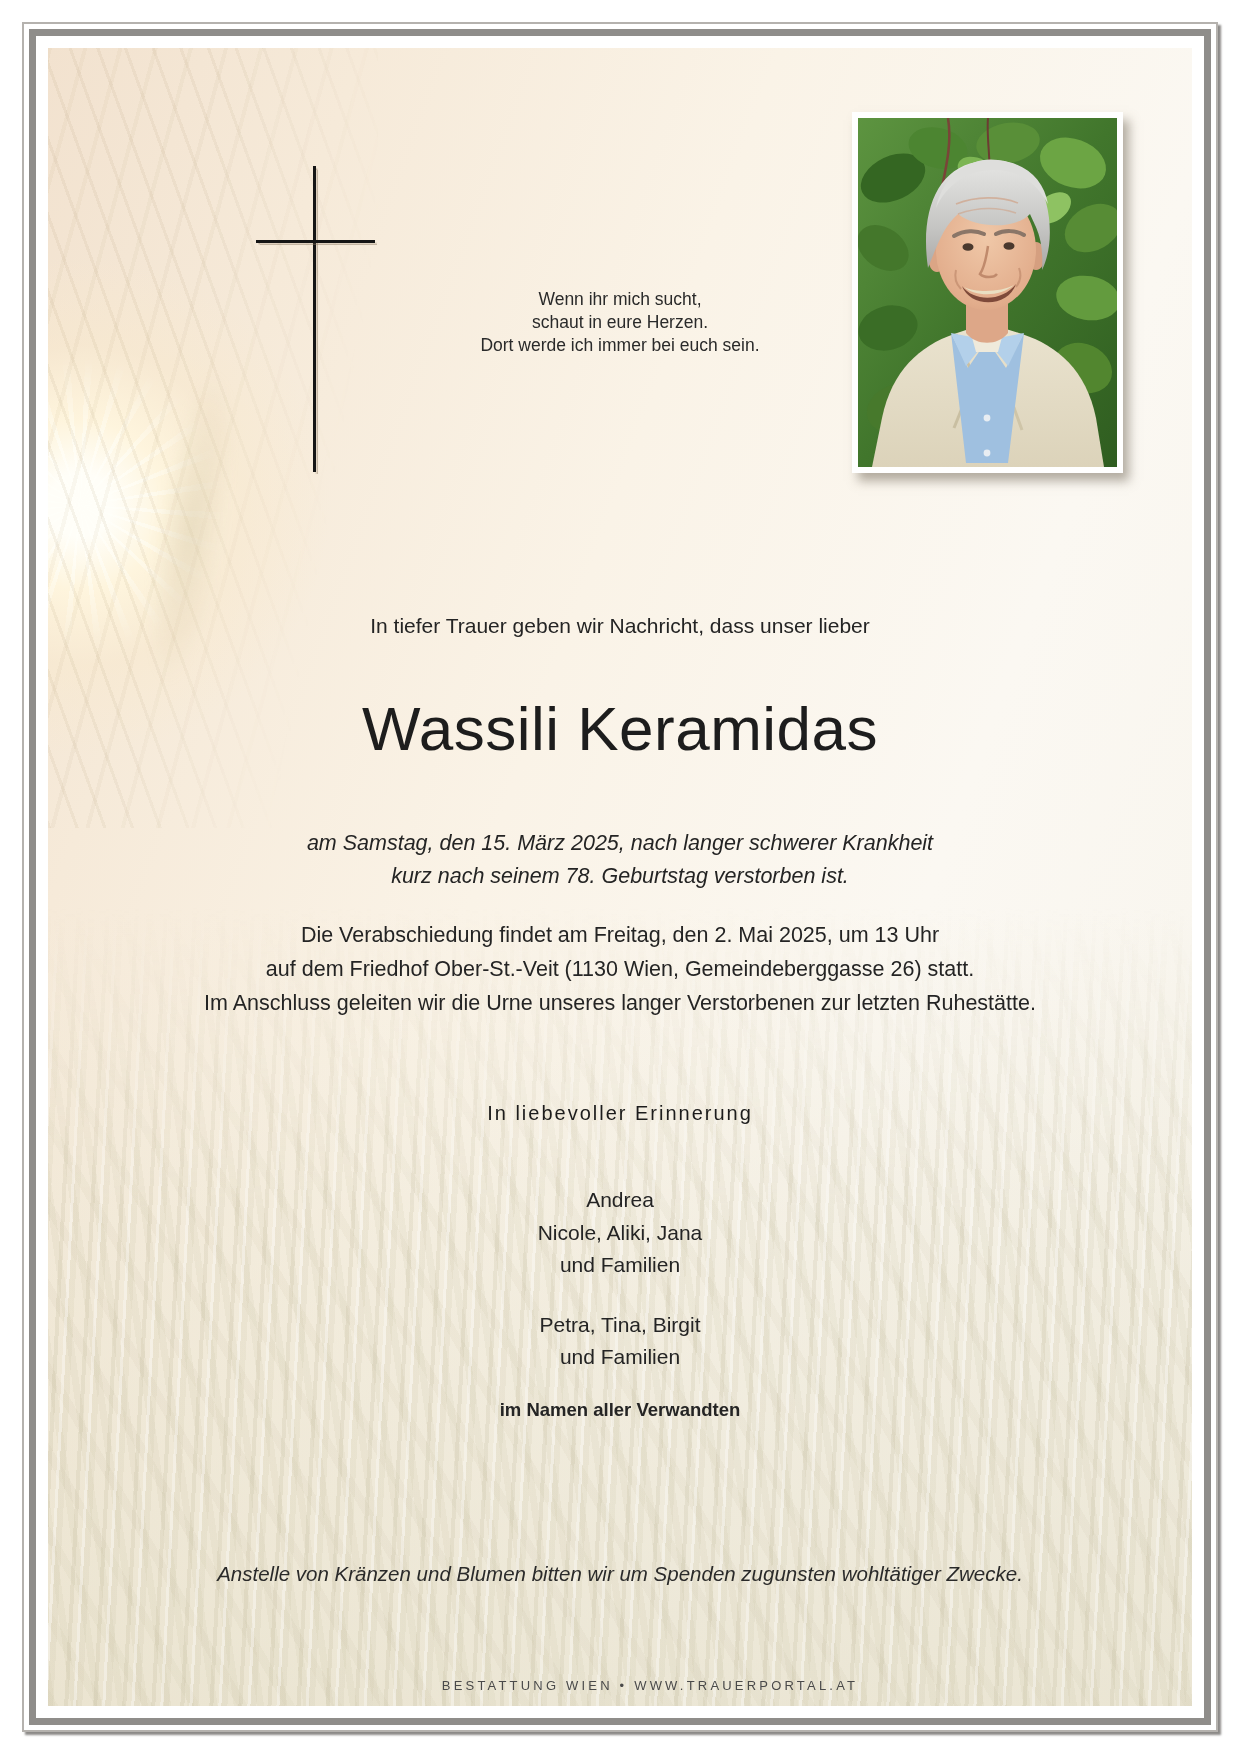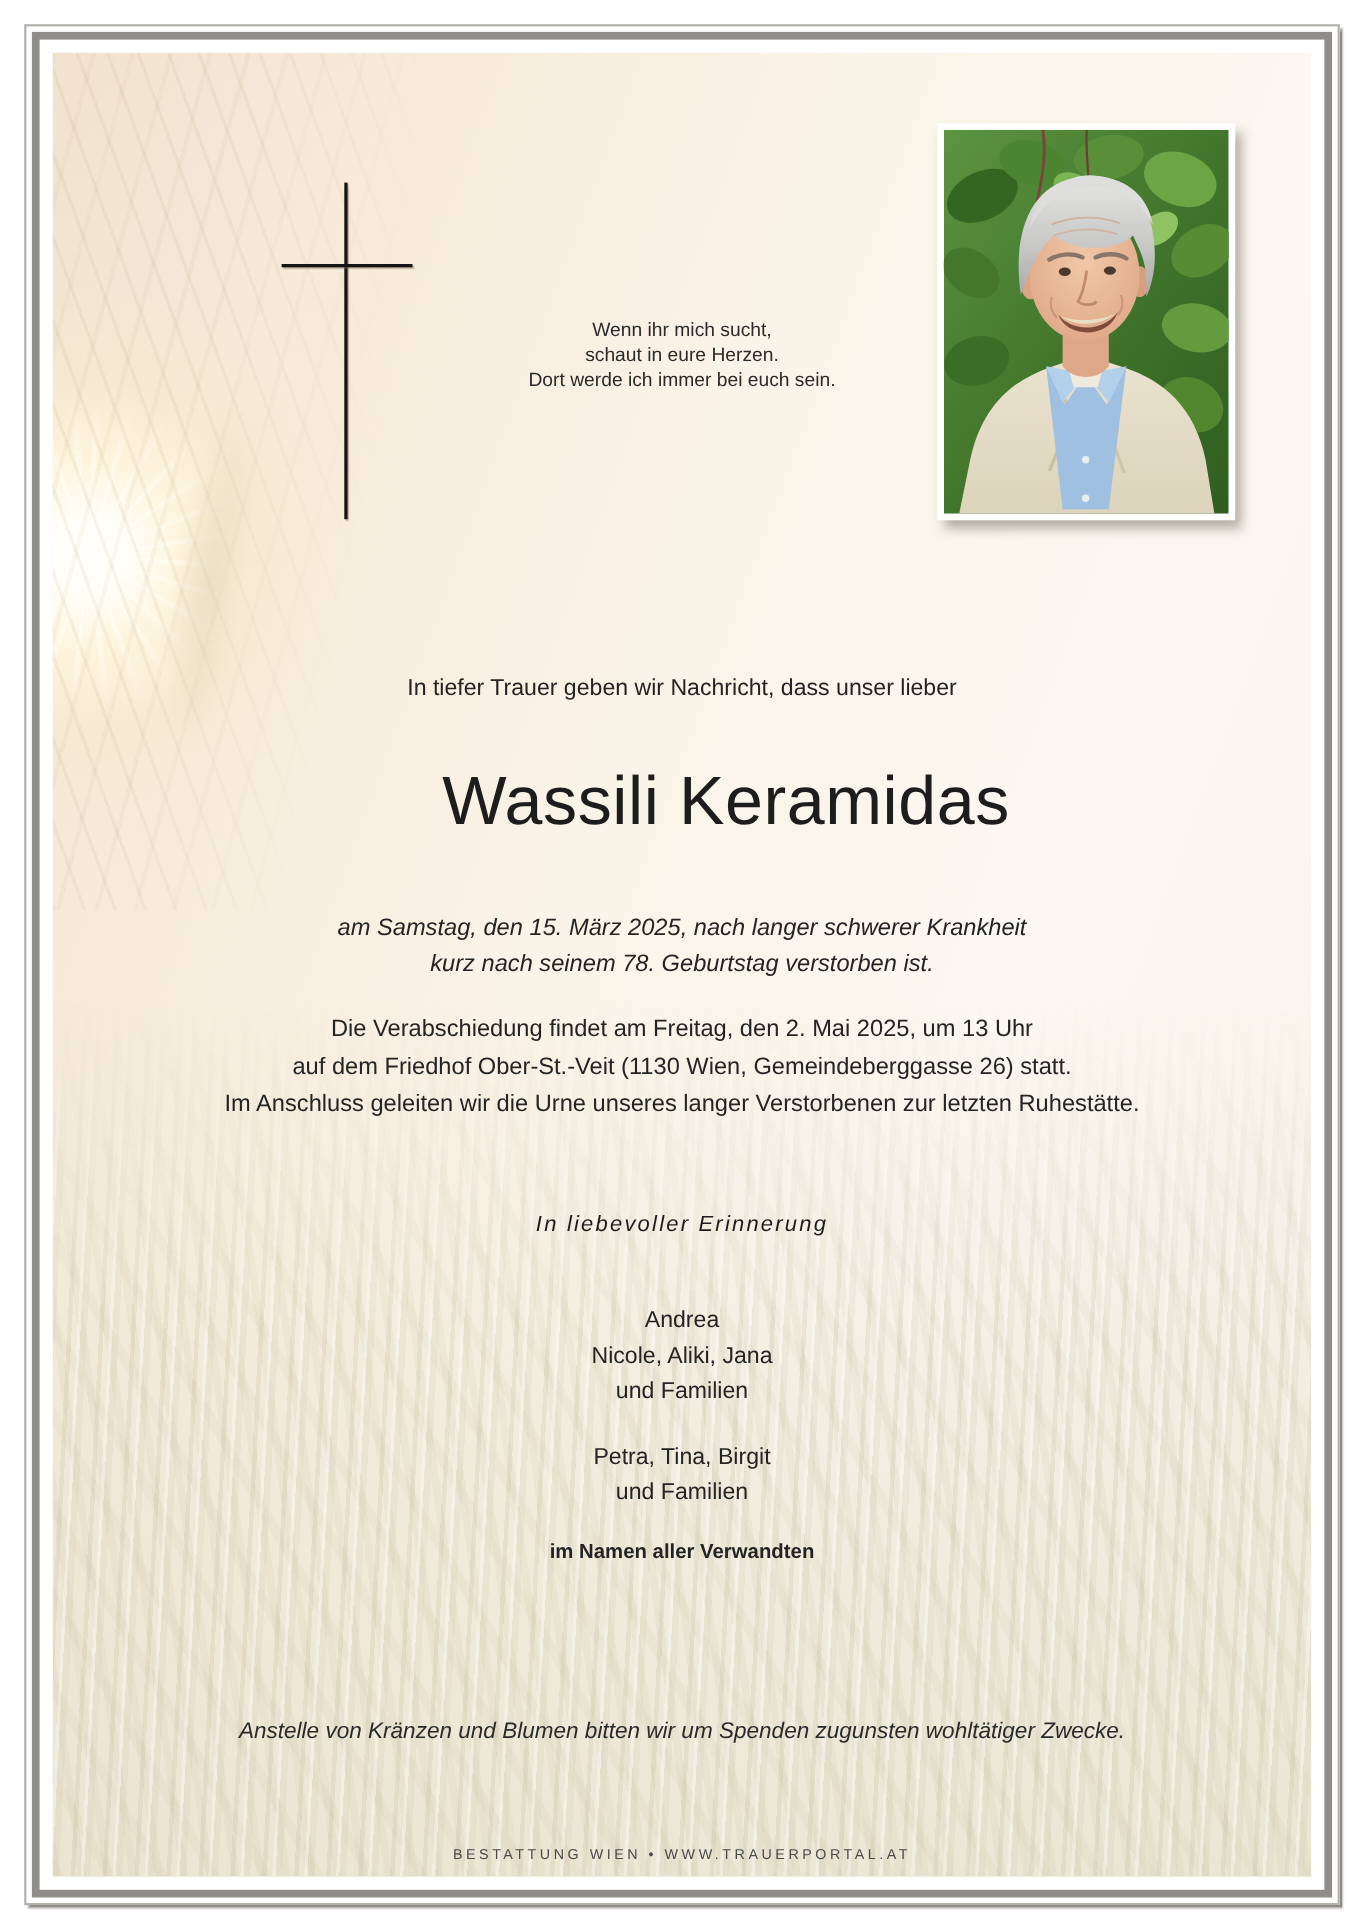--- a/index.html
+++ b/index.html
@@ -62,30 +62,30 @@
   .photo{
     position:absolute;left:804px;top:64px;width:271px;height:361px;
     background:#ffffff;box-sizing:border-box;padding:6px;
     box-shadow:6px 8px 10px rgba(108,98,82,0.5);
   }
   .photo svg{display:block;}
   
   .tb{position:absolute;left:0;width:100%;text-align:center;color:#242424;}
   .quote{top:240px;font-size:17.5px;line-height:23px;color:#2a2a2a;}
   .intro{top:566px;font-size:21px;}
-  .name{top:648px;font-size:62px;line-height:66px;color:#1d1d1d;letter-spacing:0.5px;padding-left:40px;}
+  .name{top:648px;font-size:62px;line-height:66px;color:#1d1d1d;letter-spacing:0.5px;}
   .para1{top:779px;font-size:21.5px;line-height:33px;font-style:italic;}
   .para2{top:870px;font-size:21.5px;line-height:34px;}
-  .memorial-heading{top:1054px;font-size:20px;letter-spacing:2px;color:#1c1c1c;font-style:italic;}
+  .memorial-heading{top:1054px;font-size:20px;letter-spacing:2px;color:#1c1c1c;}
   .group-a{top:1109px;font-size:21px;line-height:32px;margin-top:27px;}
   .group-b{top:1169px;font-size:21px;line-height:32px;}
   .group-c{top:1261px;font-size:21px;line-height:32px;}
   .closing{top:1351px;font-size:18.5px;font-weight:bold;}
   .donation{top:1514px;font-size:20.5px;font-style:italic;color:#2a2a2a;text-align:center;}
-  .footer{top:1630px;font-size:13px;letter-spacing:3.2px;color:#4a4a4a;}
+  .footer{top:1630px;font-size:13px;letter-spacing:3.2px;color:#4a4a4a;padding-left:30px;}
 </style>
 </head>
 <body>
 
 <div class="frame-outer"></div>
 <div class="frame-inner"></div>
 
 <div class="content">
 
   <div class="sun-rays"></div>

